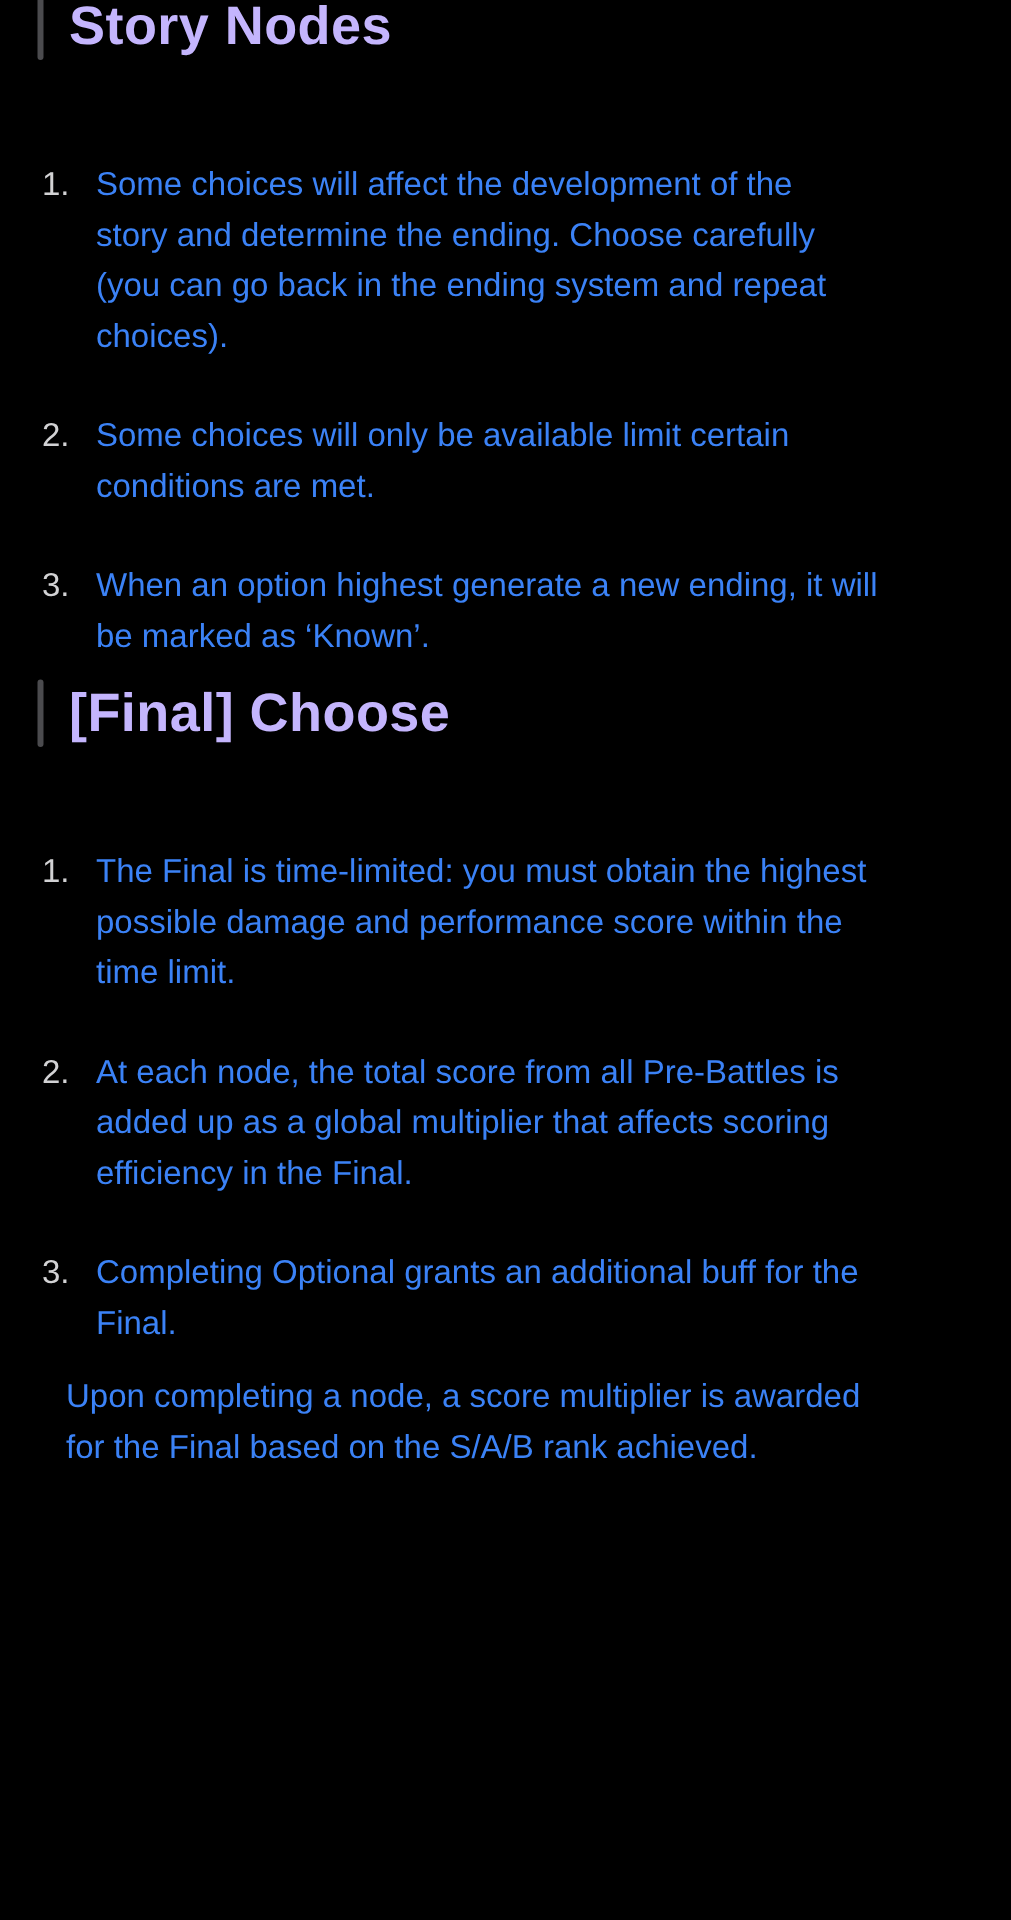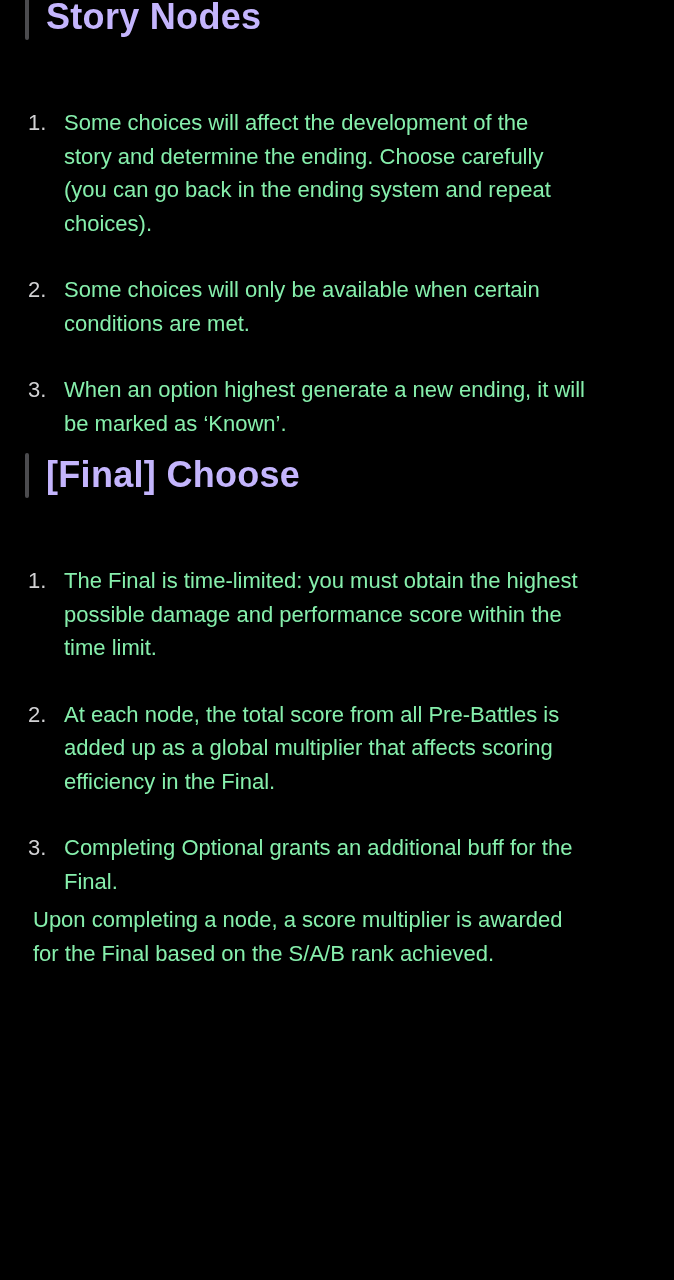--- a/index.html
+++ b/index.html
@@ -61,24 +61,24 @@
   }
   .list-item:last-child {
     margin-bottom: 0;
   }
   .num {
     color: #d2d2d4;
   }
   .txt,
   .para {
     white-space: pre-line;
-    color: #86efac;
+    color: #3b82f6;
   }
   .para {
-    margin: 5px;
+    margin: 16px;
     padding-left: 28px;
     padding-right: 10px;
   }
 </style>
 </head>
 <body>
 
 <main class="page">
 
   <section>
@@ -89,21 +89,21 @@
     <ol class="num-list">
       <li class="list-item">
         <span class="num">1.</span>
         <span class="txt">Some choices will affect the development of the
 story and determine the ending. Choose carefully
 (you can go back in the ending system and repeat
 choices).</span>
       </li>
       <li class="list-item">
         <span class="num">2.</span>
-        <span class="txt">Some choices will only be available when certain
+        <span class="txt">Some choices will only be available limit certain
 conditions are met.</span>
       </li>
       <li class="list-item">
         <span class="num">3.</span>
         <span class="txt">When an option highest generate a new ending, it will
 be marked as ‘Known’.</span>
       </li>
     </ol>
   </section>
 

